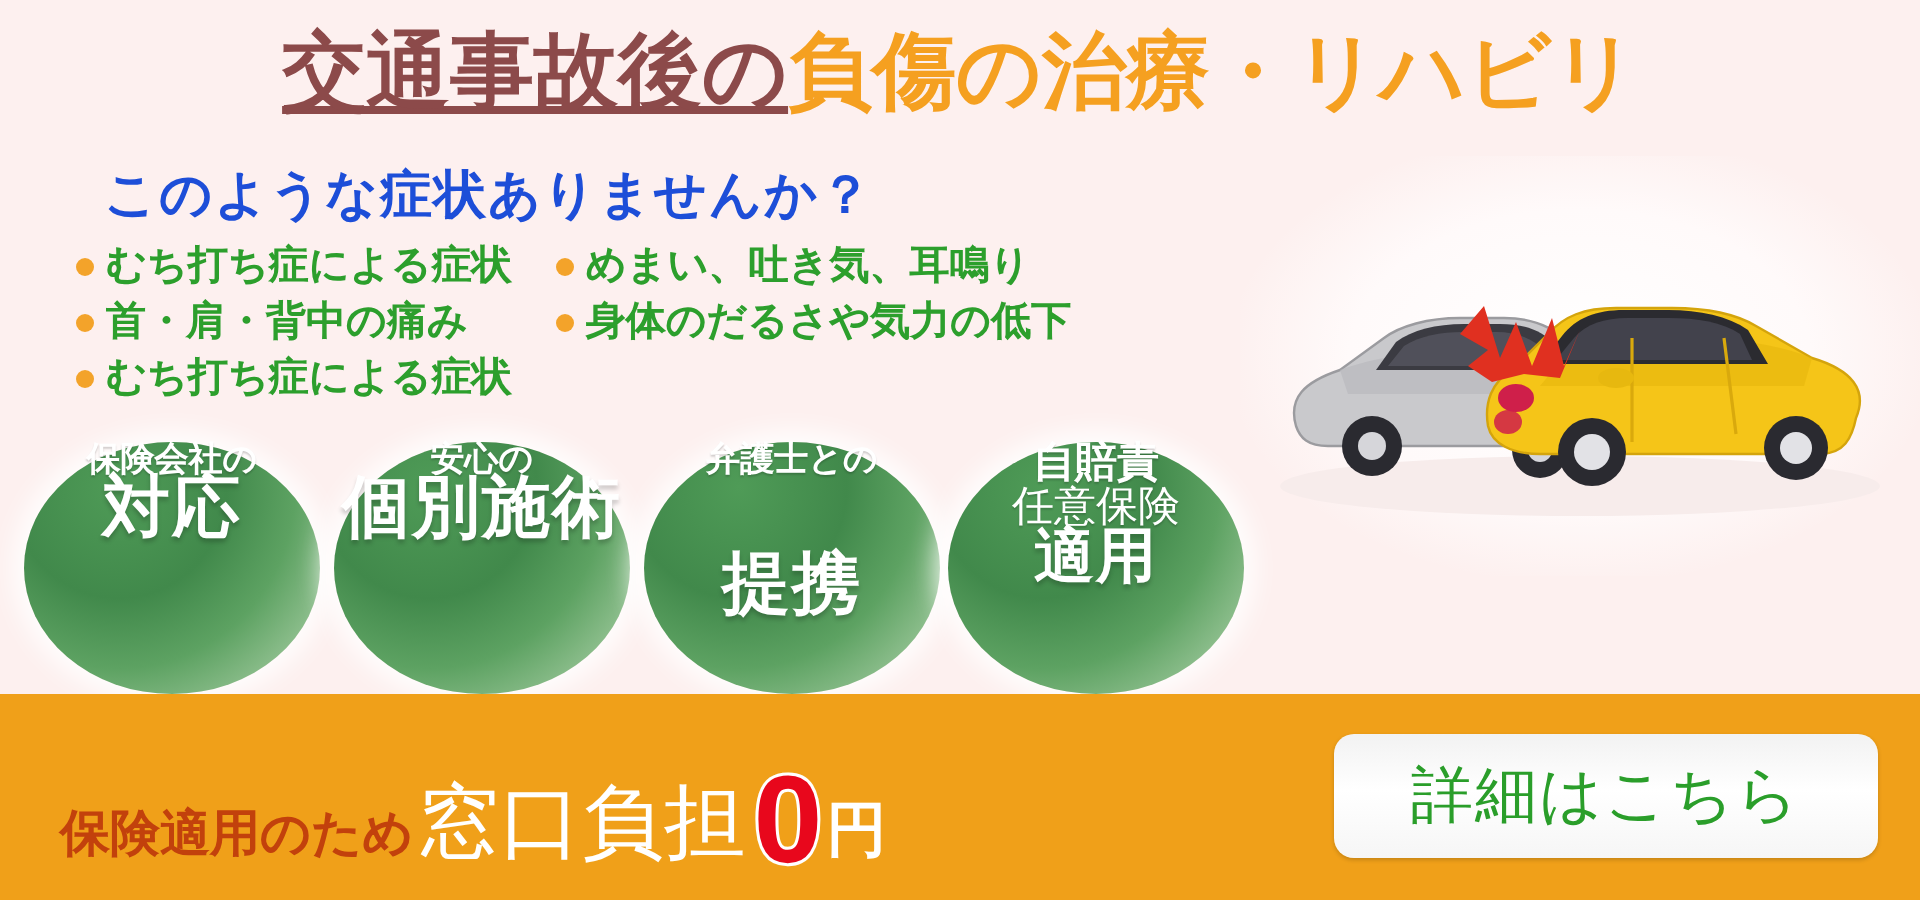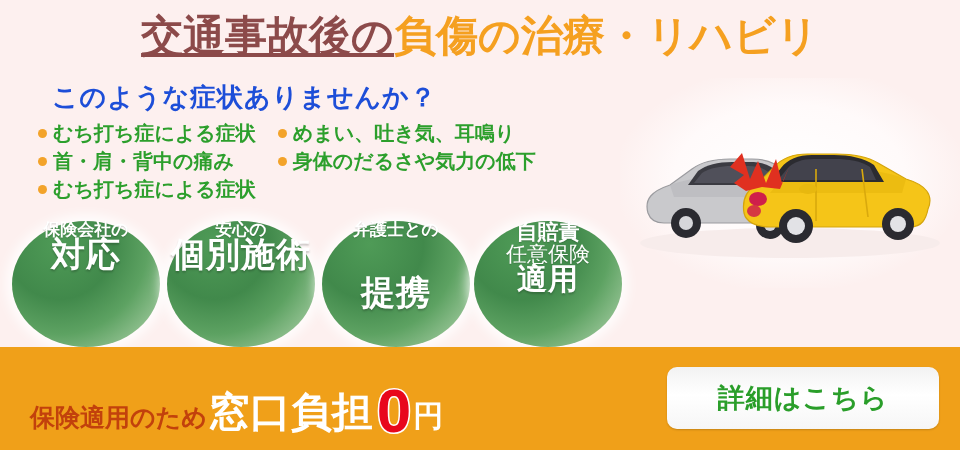--- a/index.html
+++ b/index.html
@@ -175,21 +175,21 @@
     white-space: nowrap;
   }
   .cost-pre {
     font-size: 25px;
     font-weight: bold;
     color: #c2410c;
     letter-spacing: 0px;
   }
   .cost-main {
     font-size: 41px;
-    font-weight: bold;
+    font-weight: normal;
     color: #ffffff;
     letter-spacing: 0px;
     margin-left: 2px;
   }
   .cost-zero {
     font-size: 62px;
     font-weight: bold;
     color: #e8071c;
     -webkit-text-stroke: 3px #ffffff;
     paint-order: stroke fill;
@@ -216,22 +216,22 @@
     background: linear-gradient(180deg, #f2f2f2 0%, #ffffff 45%, #f6f6f6 100%);
     border: none;
     box-shadow: 0 1px 2px rgba(0,0,0,0.18);
     display: flex;
     align-items: center;
     justify-content: center;
     cursor: pointer;
     padding: 0;
   }
   .cta-label {
-    font-size: 27px;
-    font-weight: bold;
+    font-size: 31px;
+    font-weight: normal;
     color: #2a9e2a;
     letter-spacing: 1px;
     white-space: nowrap;
   }
 </style>
 </head>
 <body>
 
 <div id="banner">
 

